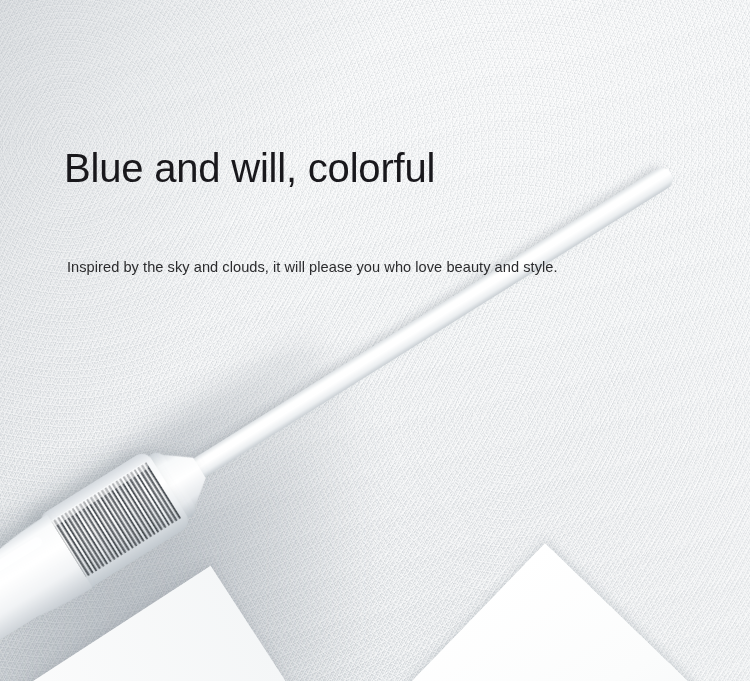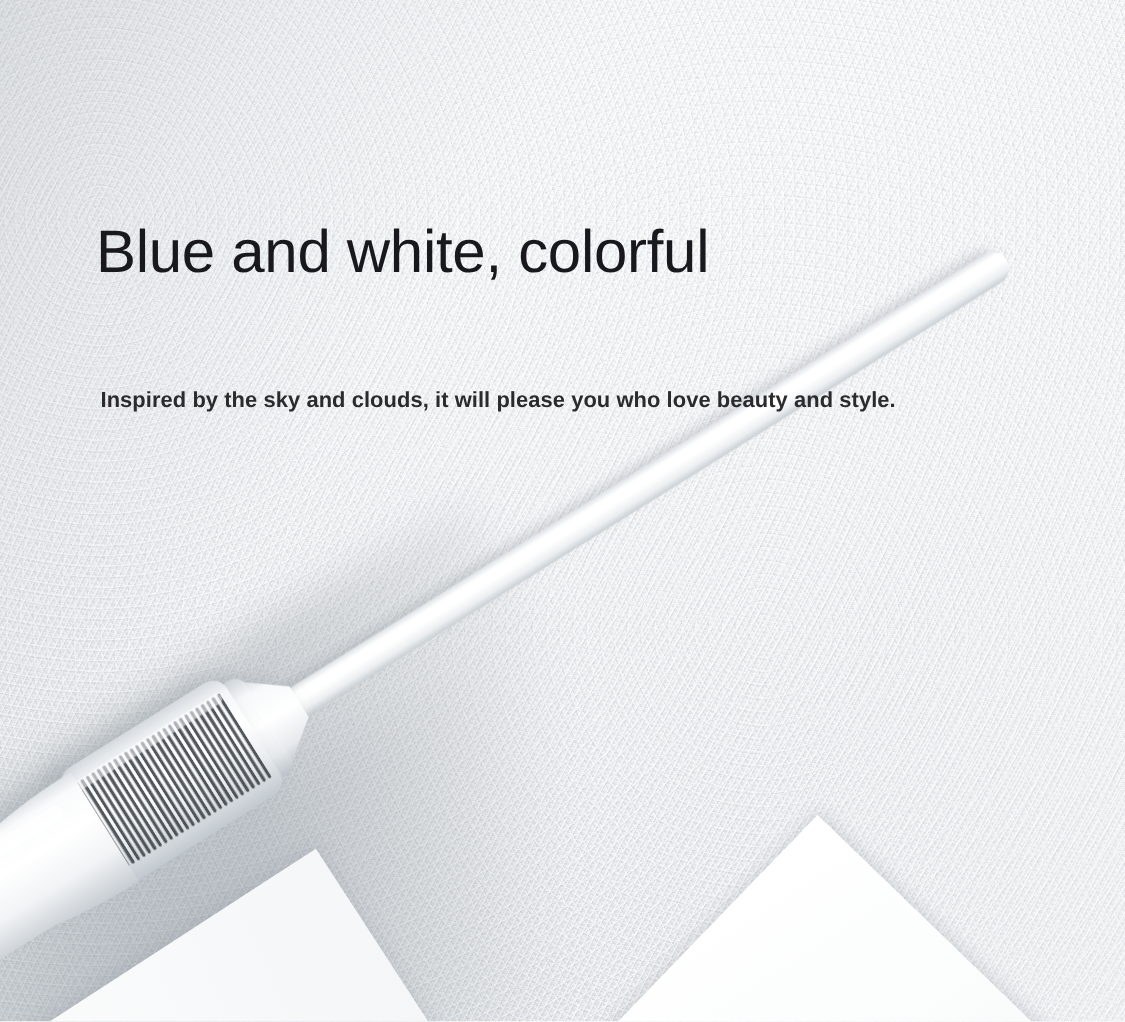--- a/index.html
+++ b/index.html
@@ -140,21 +140,21 @@
     font-weight: 400;
     letter-spacing: -0.2px;
     color: #19181c;
     white-space: nowrap;
   }
   .subhead {
     position: absolute;
     left: 67px;
     top: 259px;
     font-size: 14.6px;
-    font-weight: 700;
+    font-weight: 400;
     letter-spacing: 0.05px;
     color: #2b2b2d;
     white-space: nowrap;
   }
 </style>
 </head>
 <body>
 
 <div id="stage">
 
@@ -268,17 +268,17 @@
       <g filter="url(#softShadow)">
         <path d="M -41,150
                  C -41,176 -39,196 -36,214
                  L -36,430 L 40,430 L 40,214
                  C 43,196 45,176 45,150 Z" fill="url(#handleGrad)"></path>
         <rect x="-28" y="168" width="10" height="262" rx="5" fill="#ffffff" opacity="0.75"></rect>
       </g>
     </g>
   </svg>
 
-  <div class="headline">Blue and white, colorful</div>
+  <div class="headline">Blue and will, colorful</div>
 
   <div class="subhead">Inspired by the sky and clouds, it will please you who love beauty and style.</div>
 
 </div>
 
 </body></html>

